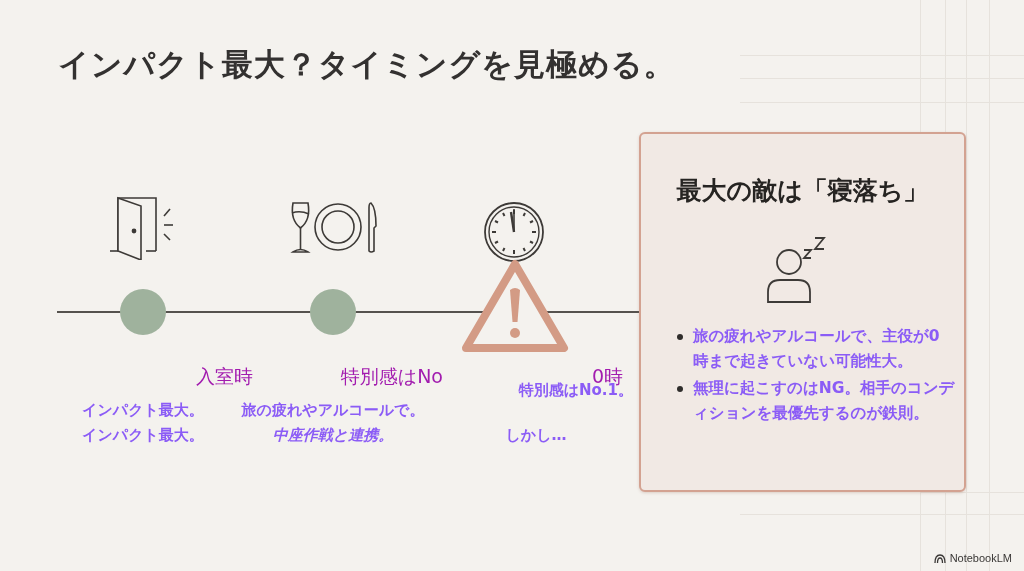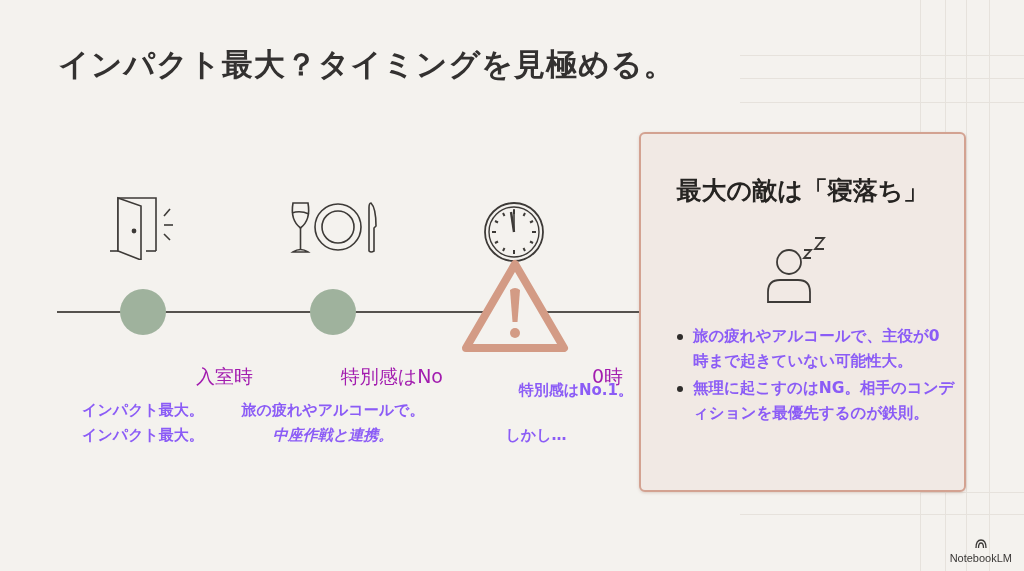--- a/index.html
+++ b/index.html
@@ -36,21 +36,21 @@
     position:absolute; left:34px; top:190px; width:280px;
     margin:0; padding:0; list-style:none;
     font-size:15.5px; line-height:25px; color:#8b5cf6; font-weight:bold;
   }
   .card-list li { position:relative; padding-left:18px; margin-bottom:2px; }
   .card-list li::before {
     content:""; position:absolute; left:2px; top:10px; width:6px; height:6px; border-radius:50%; background:#2f2d2b;
   }
   .brand {
     position:absolute; right:12px; bottom:7px; font-size:11px; color:#3a3836;
-    font-family:"Liberation Sans", sans-serif; display:flex; align-items:center; gap:4px;flex-direction:column;
+    font-family:"Liberation Sans", sans-serif; display:flex; align-items:center; gap:4px;
   }
 </style>
 </head>
 <body>
 
 <div class="grid-line" style="left:920px;top:0;width:1px;height:571px;"></div>
 <div class="grid-line" style="left:945px;top:0;width:1px;height:571px;"></div>
 <div class="grid-line" style="left:966px;top:0;width:1px;height:571px;"></div>
 <div class="grid-line" style="left:989px;top:0;width:1px;height:571px;"></div>
 <div class="grid-line" style="left:740px;top:55px;width:284px;height:1px;"></div>

